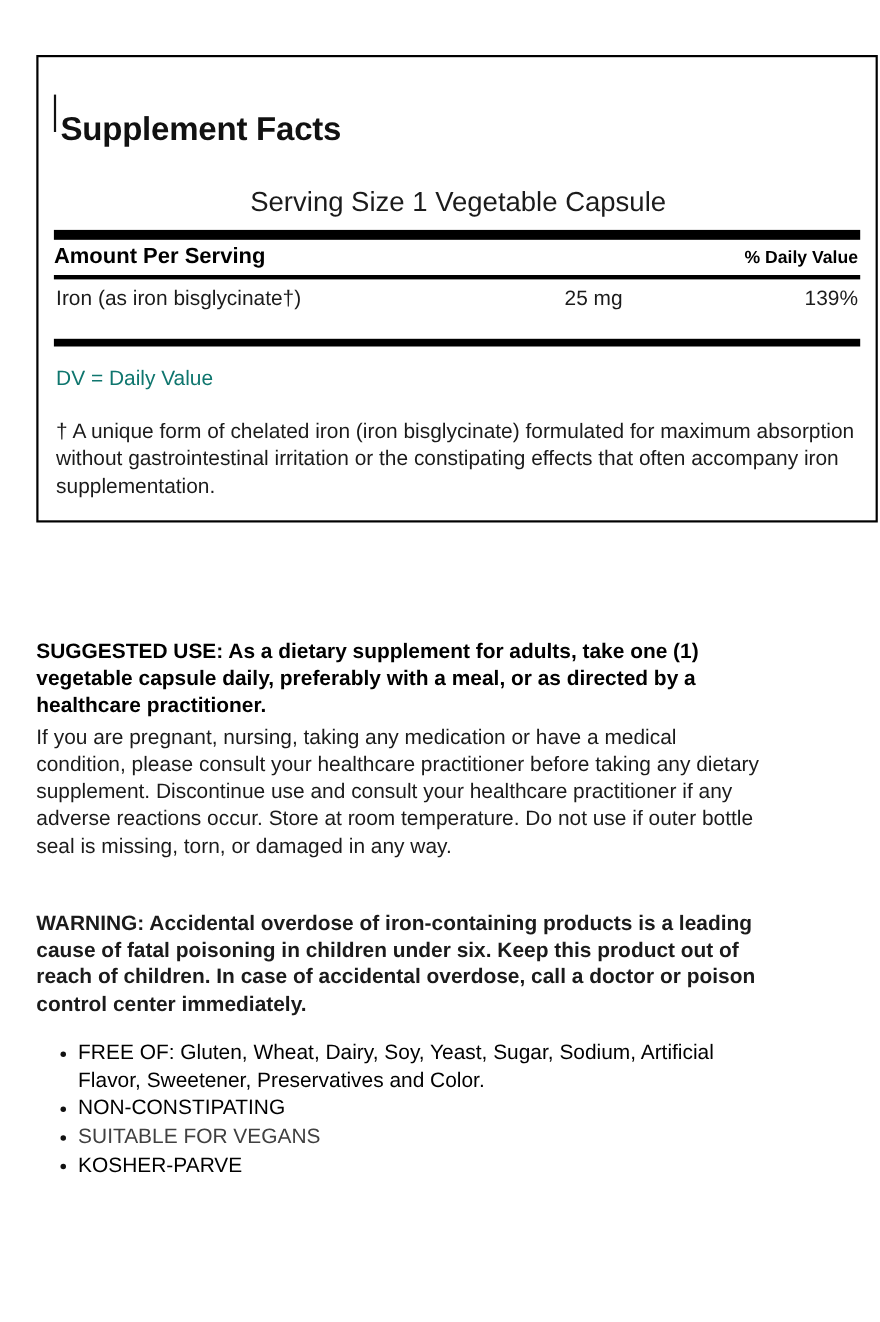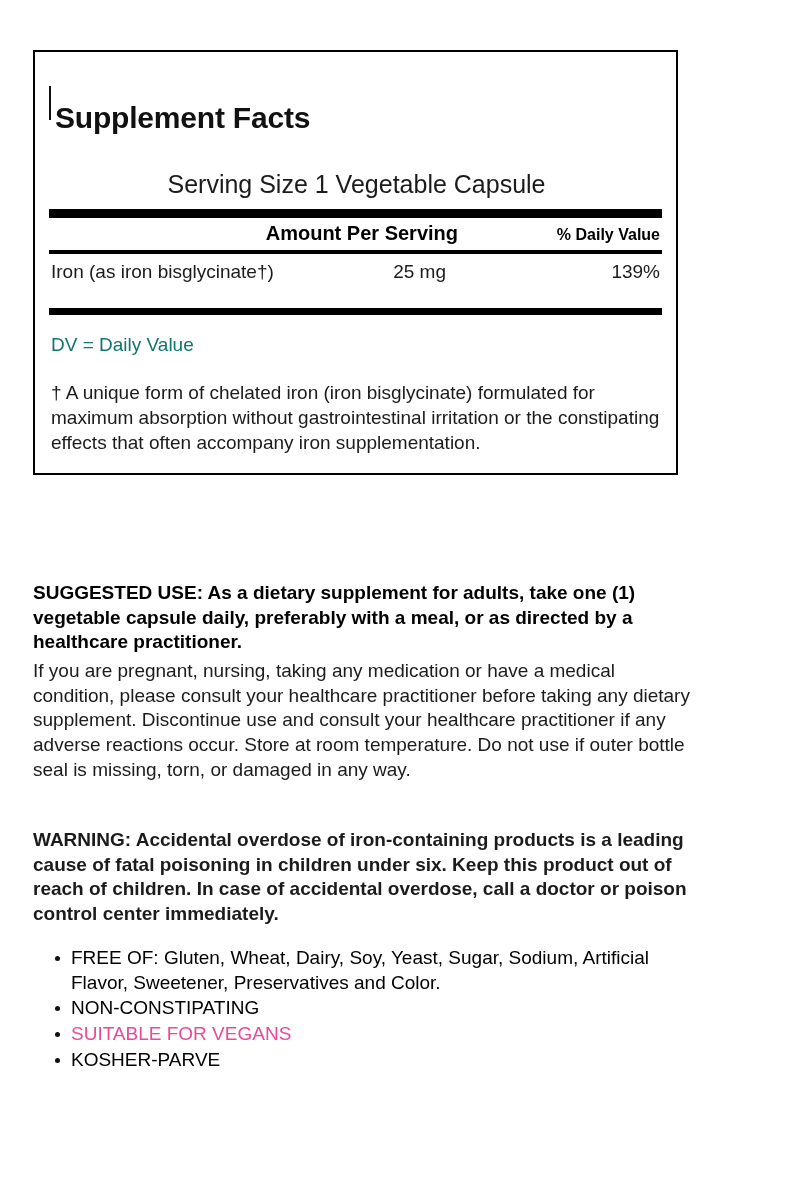--- a/index.html
+++ b/index.html
@@ -21,21 +21,21 @@
     box-sizing: border-box;
     padding: 0;
     background: #ffffff;
   }
 
   
   .sf-panel {
     position: absolute;
     left: 33px;
     top: 50px;
-    width: 645px;
+    width: 765px;
     box-sizing: border-box;
     border: 2px solid #000000;
     background: #ffffff;
     padding: 30px 14px 18px 14px;
   }
   .sf-title-row {
     display: flex;
     align-items: flex-start;
     margin: 0 0 2px 0;
   }
@@ -89,21 +89,21 @@
   .sf-datarow {
     padding: 7px 0 25px 0;
   }
   .col-name {
     flex: 1 1 auto;
     font-size: 19px;
     color: #1b1b1b;
     padding-left: 2px;
   }
   .col-name.center {
-    text-align: right;
+    text-align: left;
     font-weight: bold;
     font-size: 20px;
     color: #000000;
     padding-left: 0;
     padding-right: 44px;
   }
   .col-amt {
     flex: 0 0 120px;
     text-align: right;
     font-size: 19px;
@@ -165,21 +165,21 @@
     position: relative;
     padding-left: 38px;
     font-size: 19px;
     line-height: 1.30;
     font-weight: normal;
     color: #000000;
     margin: 0 0 1px 0;
   }
   .free-list li.normal {
     font-weight: normal;
-    color: #ec4899;
+    color: #404040;
   }
   .free-list li .dot {
     position: absolute;
     left: 22px;
     top: 10px;
     width: 5px;
     height: 5px;
     border-radius: 50%;
     background: #111111;
   }

